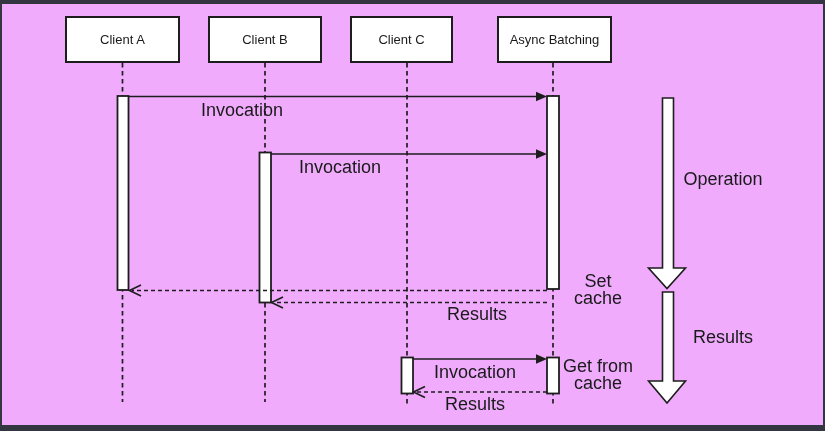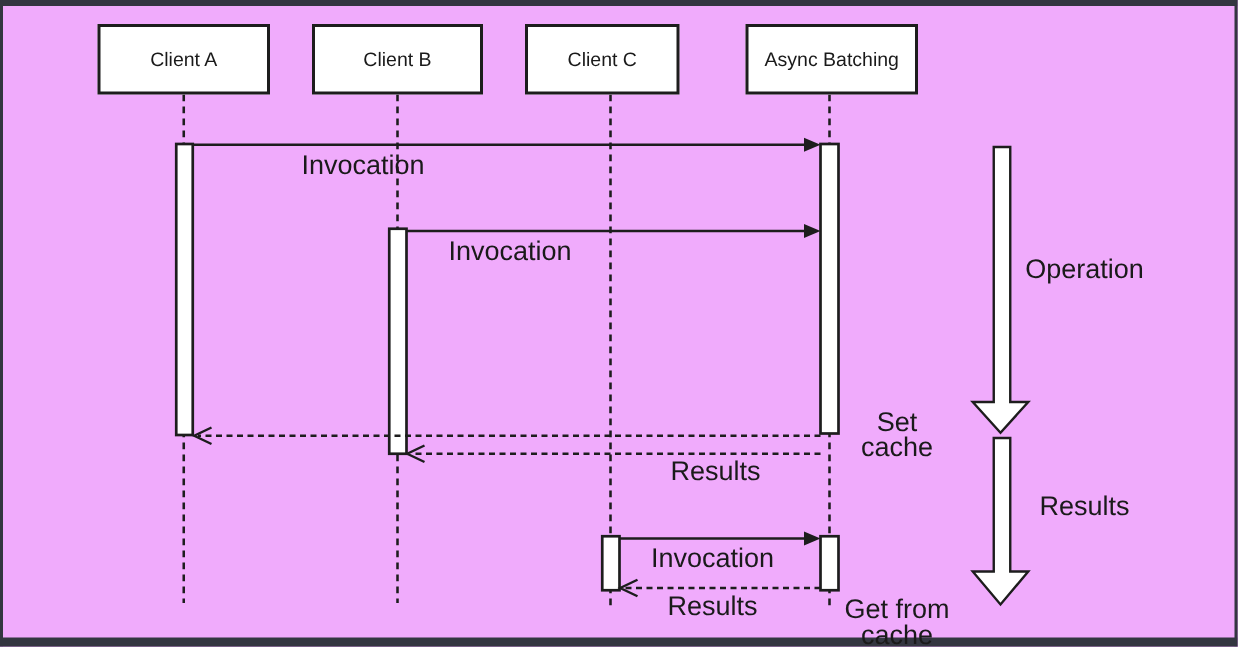--- a/index.html
+++ b/index.html
@@ -111,21 +111,21 @@
   </svg>
 
   <div class="lbl" style="left:242px; top:102px;">Invocation</div>
   <div class="lbl" style="left:340px; top:159px;">Invocation</div>
   <div class="lbl" style="left:477px; top:306px;">Results</div>
   <div class="lbl" style="left:475px; top:364px;">Invocation</div>
   <div class="lbl" style="left:475px; top:396px;">Results</div>
 
   <div class="lbl lbl-2line" style="left:598px; top:273px;">Set
 cache</div>
-  <div class="lbl lbl-2line" style="left:598px; top:358px;margin-top:40px;">Get from
+  <div class="lbl lbl-2line" style="left:598px; top:358px;">Get from
 cache</div>
 
   <div class="lbl" style="left:723px; top:171px;">Operation</div>
   <div class="lbl" style="left:723px; top:329px;">Results</div>
 
   <div class="band band-top"></div>
   <div class="band band-bottom"></div>
   <div class="band band-left"></div>
   <div class="band band-right"></div>
 </div>

